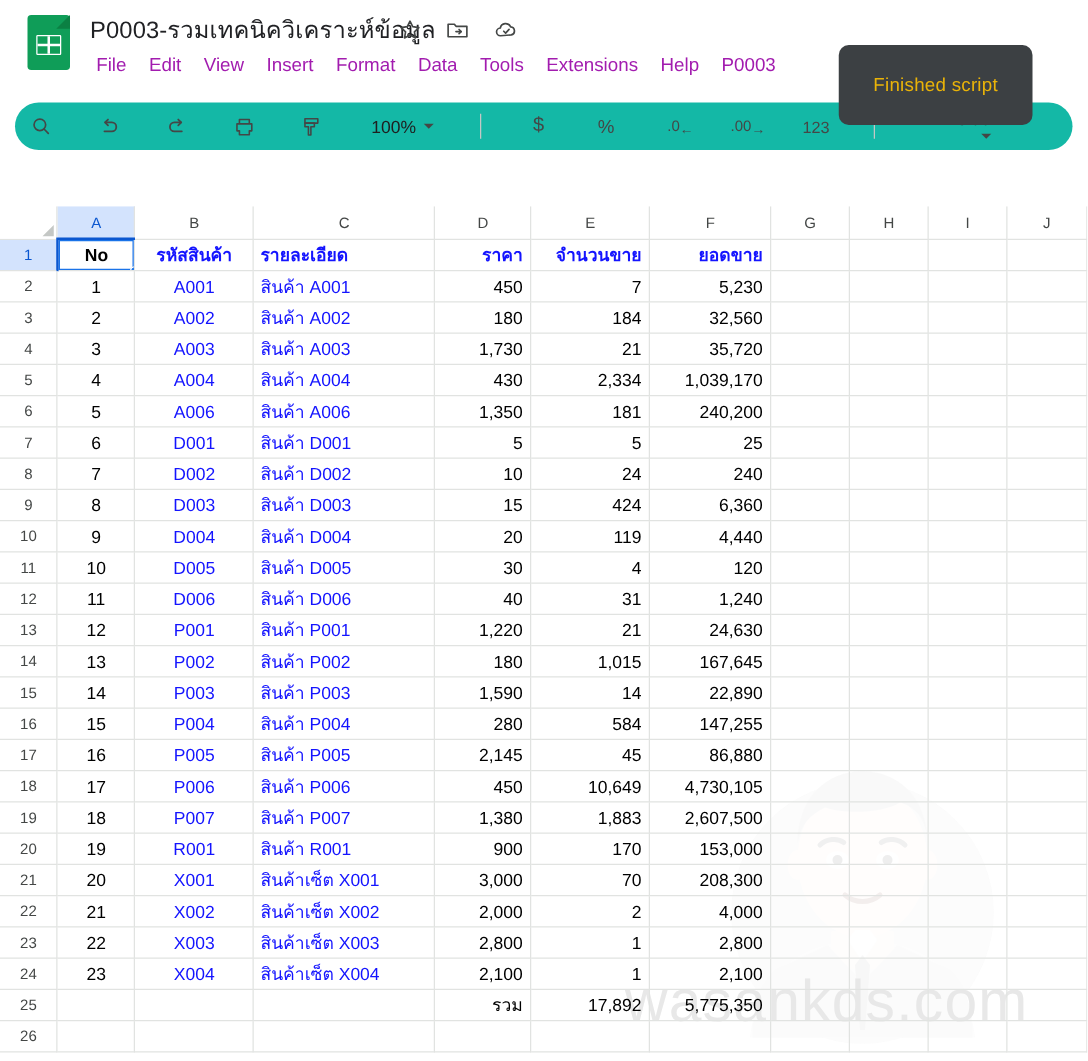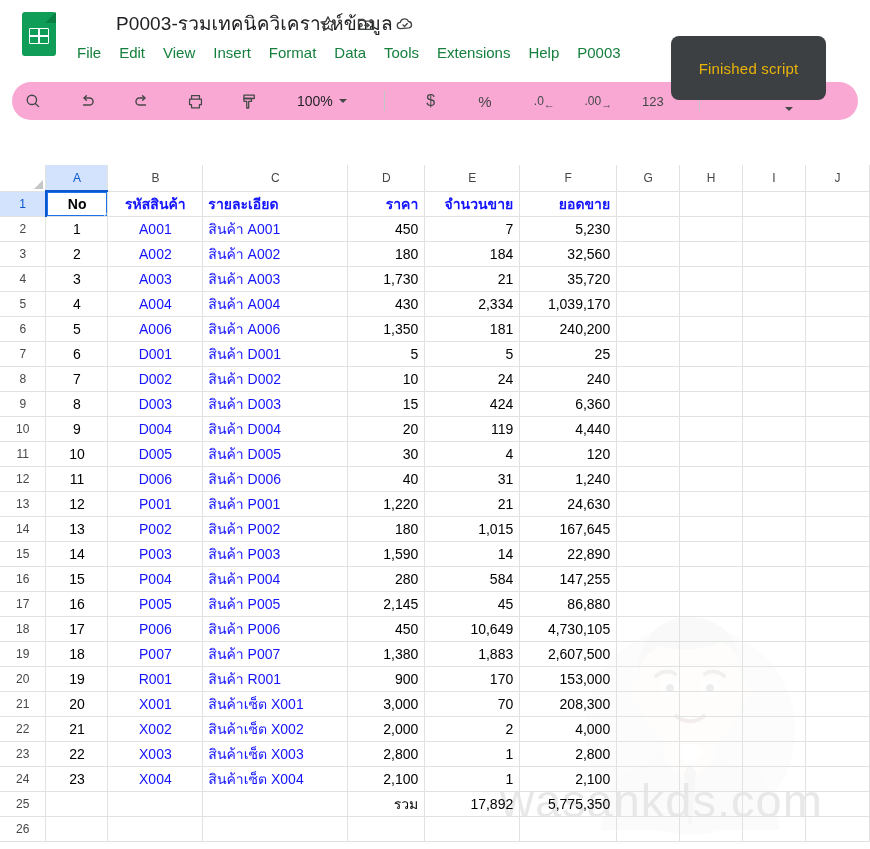--- a/index.html
+++ b/index.html
@@ -37,41 +37,40 @@
     content:""; position:absolute; left:0; top:6px; width:100%; height:1.6px; background:#fff;
   }
   .doc-logo .grid::after {
     content:""; position:absolute; left:8px; top:0; width:1.6px; height:100%; background:#fff;
   }
 
   .doc-title {
     position: absolute; left: 72px; top: 8px;
     font-size: 19px; color: #202124; letter-spacing: .1px;
     white-space: nowrap;
-    margin-left: 44px;
   }
 
   .title-icons { position: absolute; left: 318px; top: 14px; display: flex; gap: 18px; align-items: center; }
   .ticon { width: 20px; height: 20px; color: #444746; display:block; }
   .ticon svg { display:block; }
 
   .menubar {
     position: absolute; left: 68px; top: 42px;
     display: flex; gap: 0px; align-items: center;
   }
   .menu-item {
-    font-size: 15px; color: #15803d;
+    font-size: 15px; color: #a21caf;
     padding: 2px 9px; border-radius: 4px; cursor: pointer; white-space: nowrap;
   }
 
   
   .toolbar {
     position: absolute; left: 12px; top: 82px;
     width: 846px; height: 38px;
-    background: #f9a8d4; border-radius: 19px;
+    background: #14b8a6; border-radius: 19px;
     display: flex; align-items: center; padding: 0 6px;
     overflow: hidden;
     gap: 24px;
   }
   .tb-btn {
     width: 30px; height: 30px; min-width:30px; border-radius: 50%;
     display: flex; align-items: center; justify-content: center;
     color: #444746; cursor: pointer; font-size: 13px;
   }
   .tb-btn svg { display:block; }

